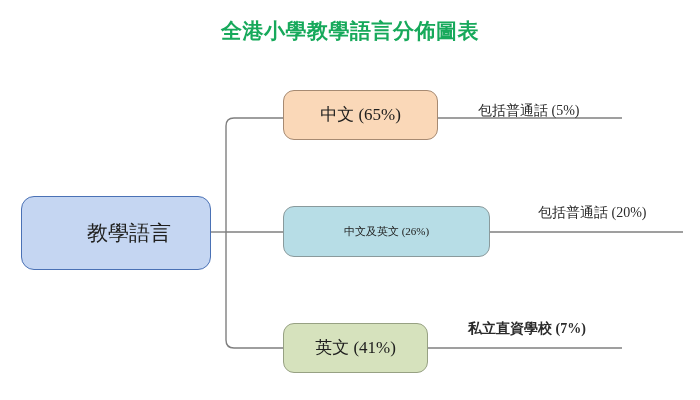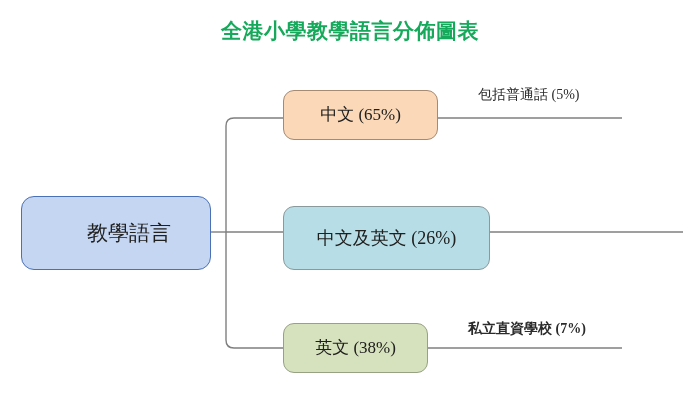--- a/index.html
+++ b/index.html
@@ -75,45 +75,45 @@
     height: 50px;
     background: #fad8b8;
     border-color: #a68a72;
     font-size: 17px;
   }
 
   #node-bilingual {
     left: 283px;
     top: 206px;
     width: 207px;
-    height: 64px;
+    height: 51px;
     background: #b7dde6;
     border-color: #8a9a9c;
-    font-size: 18px;
+    font-size: 11px;
   }
 
   #node-english {
     left: 283px;
     top: 323px;
     width: 145px;
     height: 50px;
     background: #d6e2bd;
     border-color: #97a183;
     font-size: 17px;
   }
 
   
   .annot {
     position: absolute;
     font-family: "Liberation Serif", "DejaVu Serif", serif;
     font-size: 14px;
     color: #2b2b2b;
     white-space: nowrap;
   }
-  #annot-chinese   { left: 478px; top: 86px;  }
+  #annot-chinese   { left: 478px; top: 102px;  }
   #annot-bilingual { left: 538px; top: 204px; }
   #annot-english   { left: 468px; top: 320px; font-weight: bold; }
 </style>
 </head>
 <body>
 
 <div id="canvas">
 
   <div id="title">全港小學教學語言分佈圖表</div>
 
@@ -135,20 +135,21 @@
       <path d="M428,348 L622,348"></path>
     </g>
   </svg>
 
   <div class="node" id="node-root">教學語言</div>
 
   <div class="node" id="node-chinese">中文 (65%)</div>
 
   <div class="node" id="node-bilingual">中文及英文 (26%)</div>
 
-  <div class="node" id="node-english">英文 (38%)</div>
+  <div class="node" id="node-english">英文 (41%)</div>
 
   <div class="annot" id="annot-chinese">包括普通話 (5%)</div>
 
+  <div class="annot" id="annot-bilingual">包括普通話 (20%)</div>
 
   <div class="annot" id="annot-english">私立直資學校 (7%)</div>
 
 </div>
 
 </body></html>

